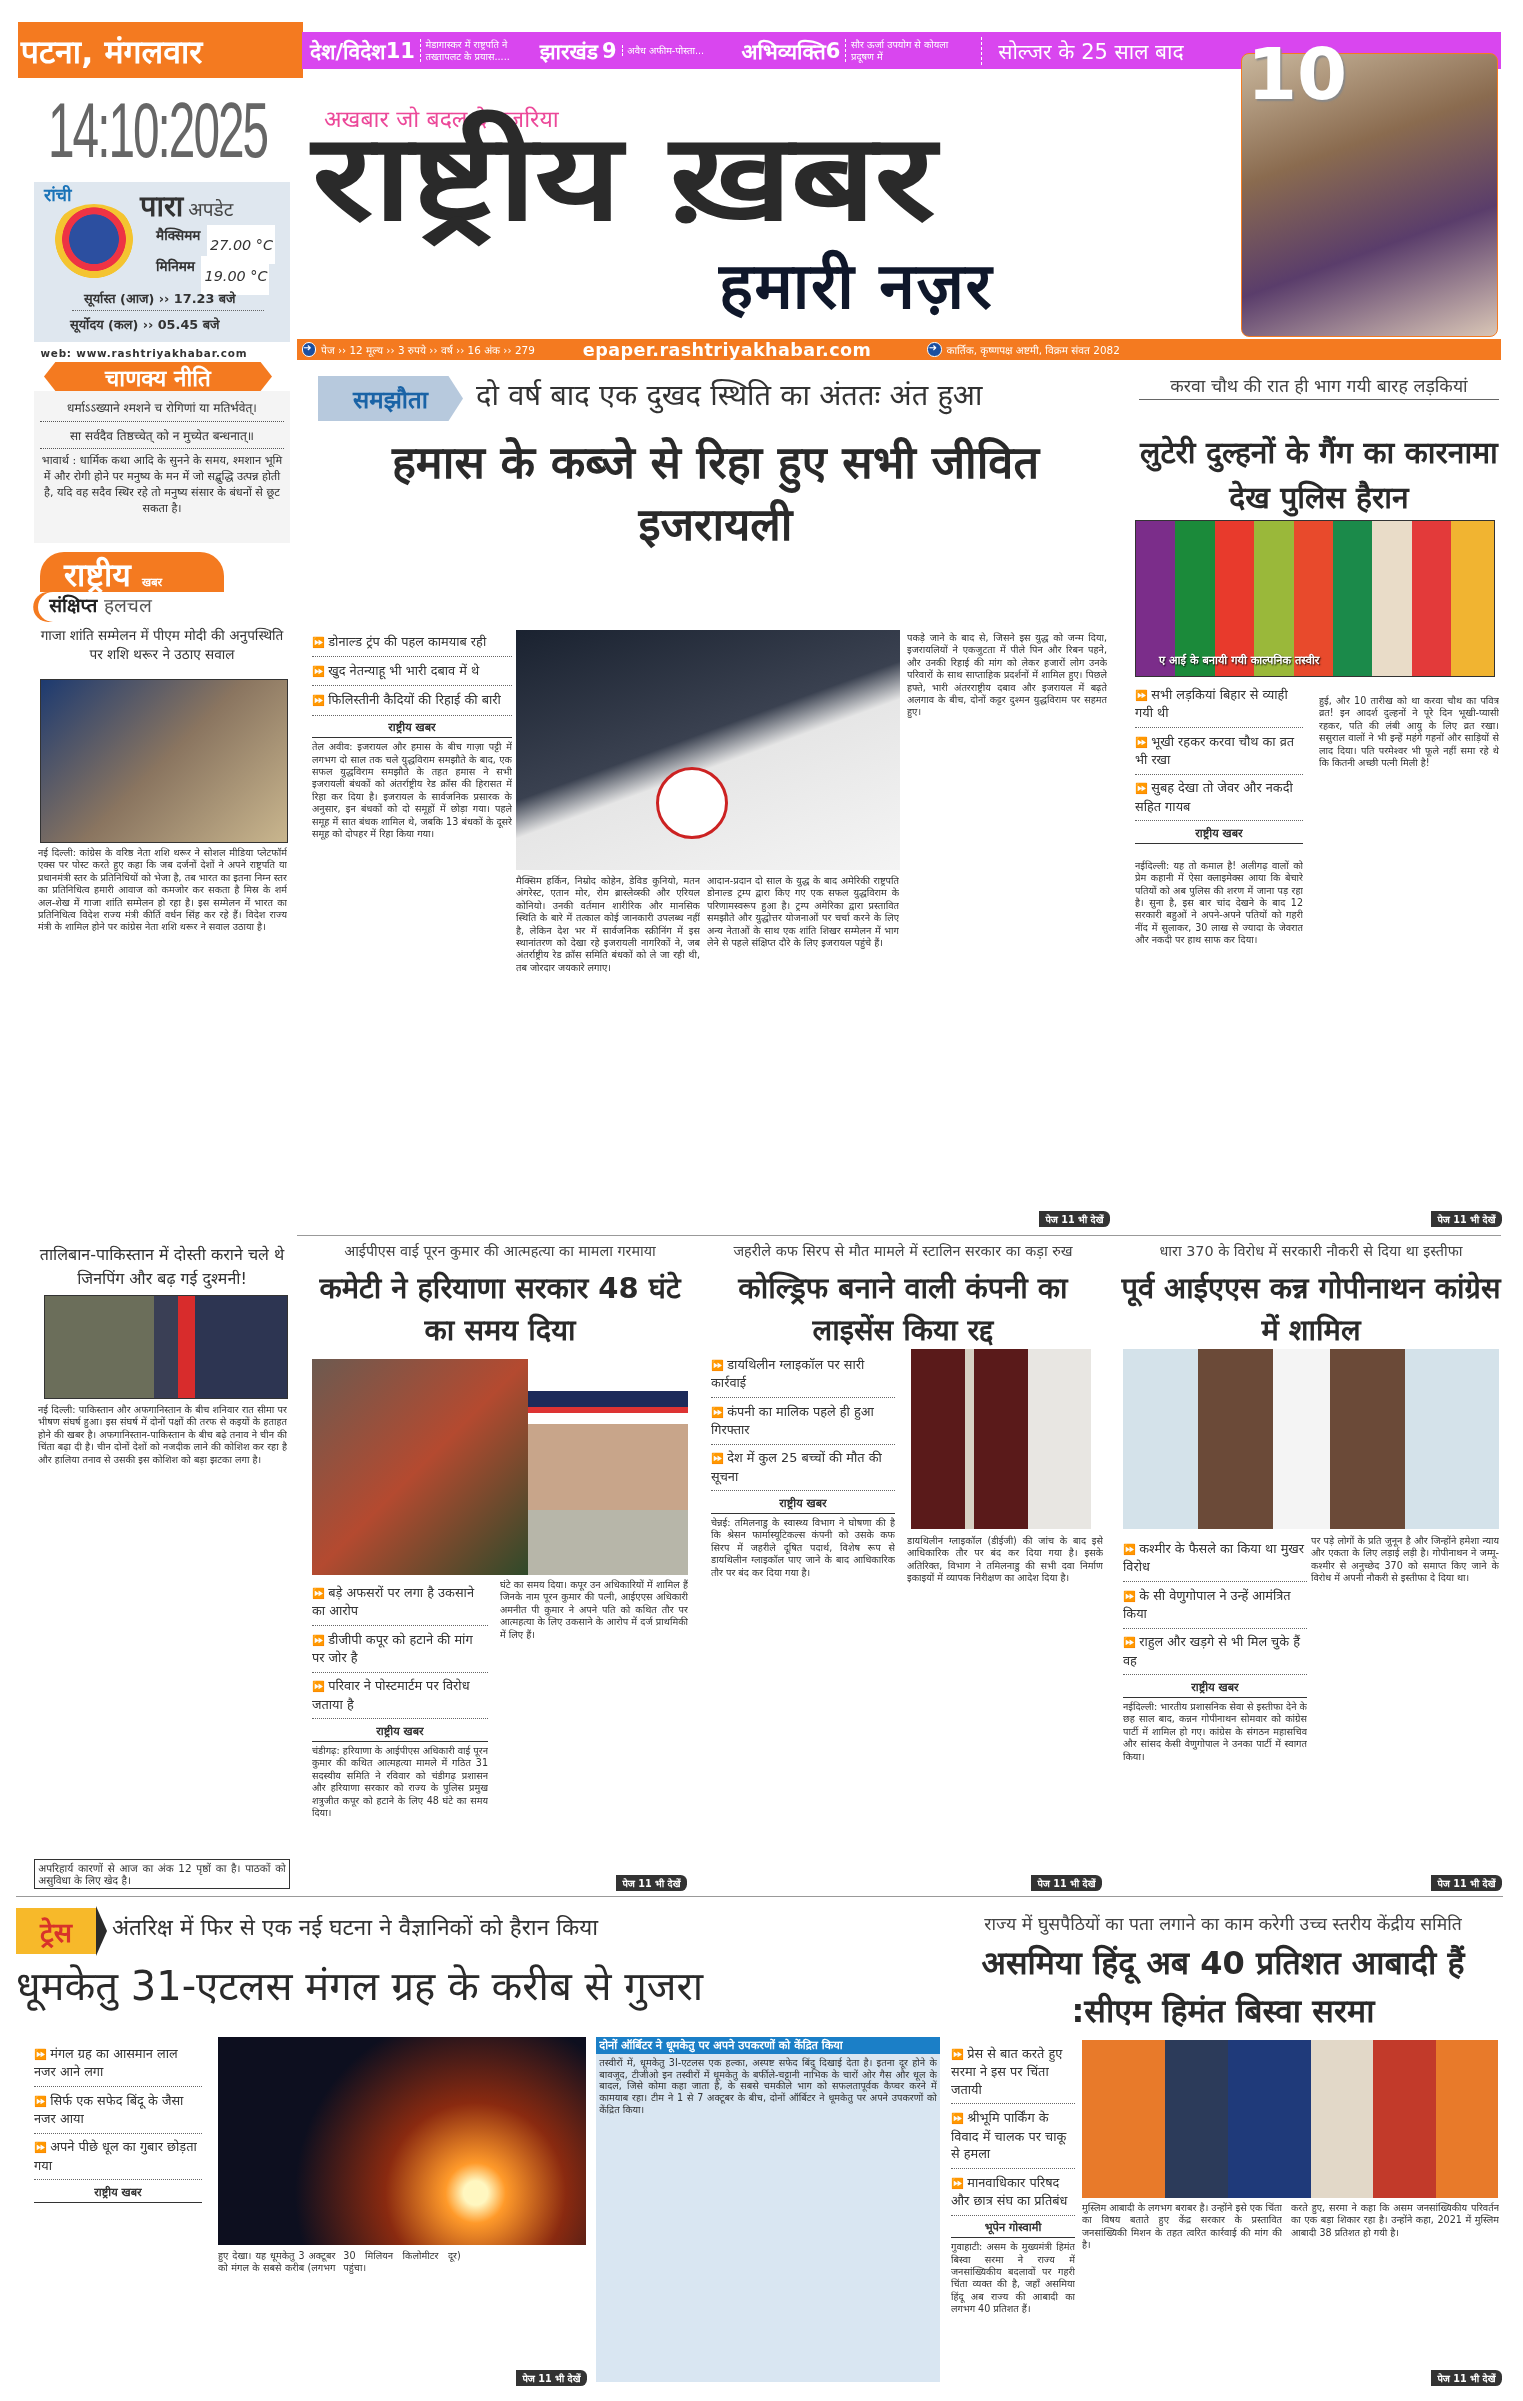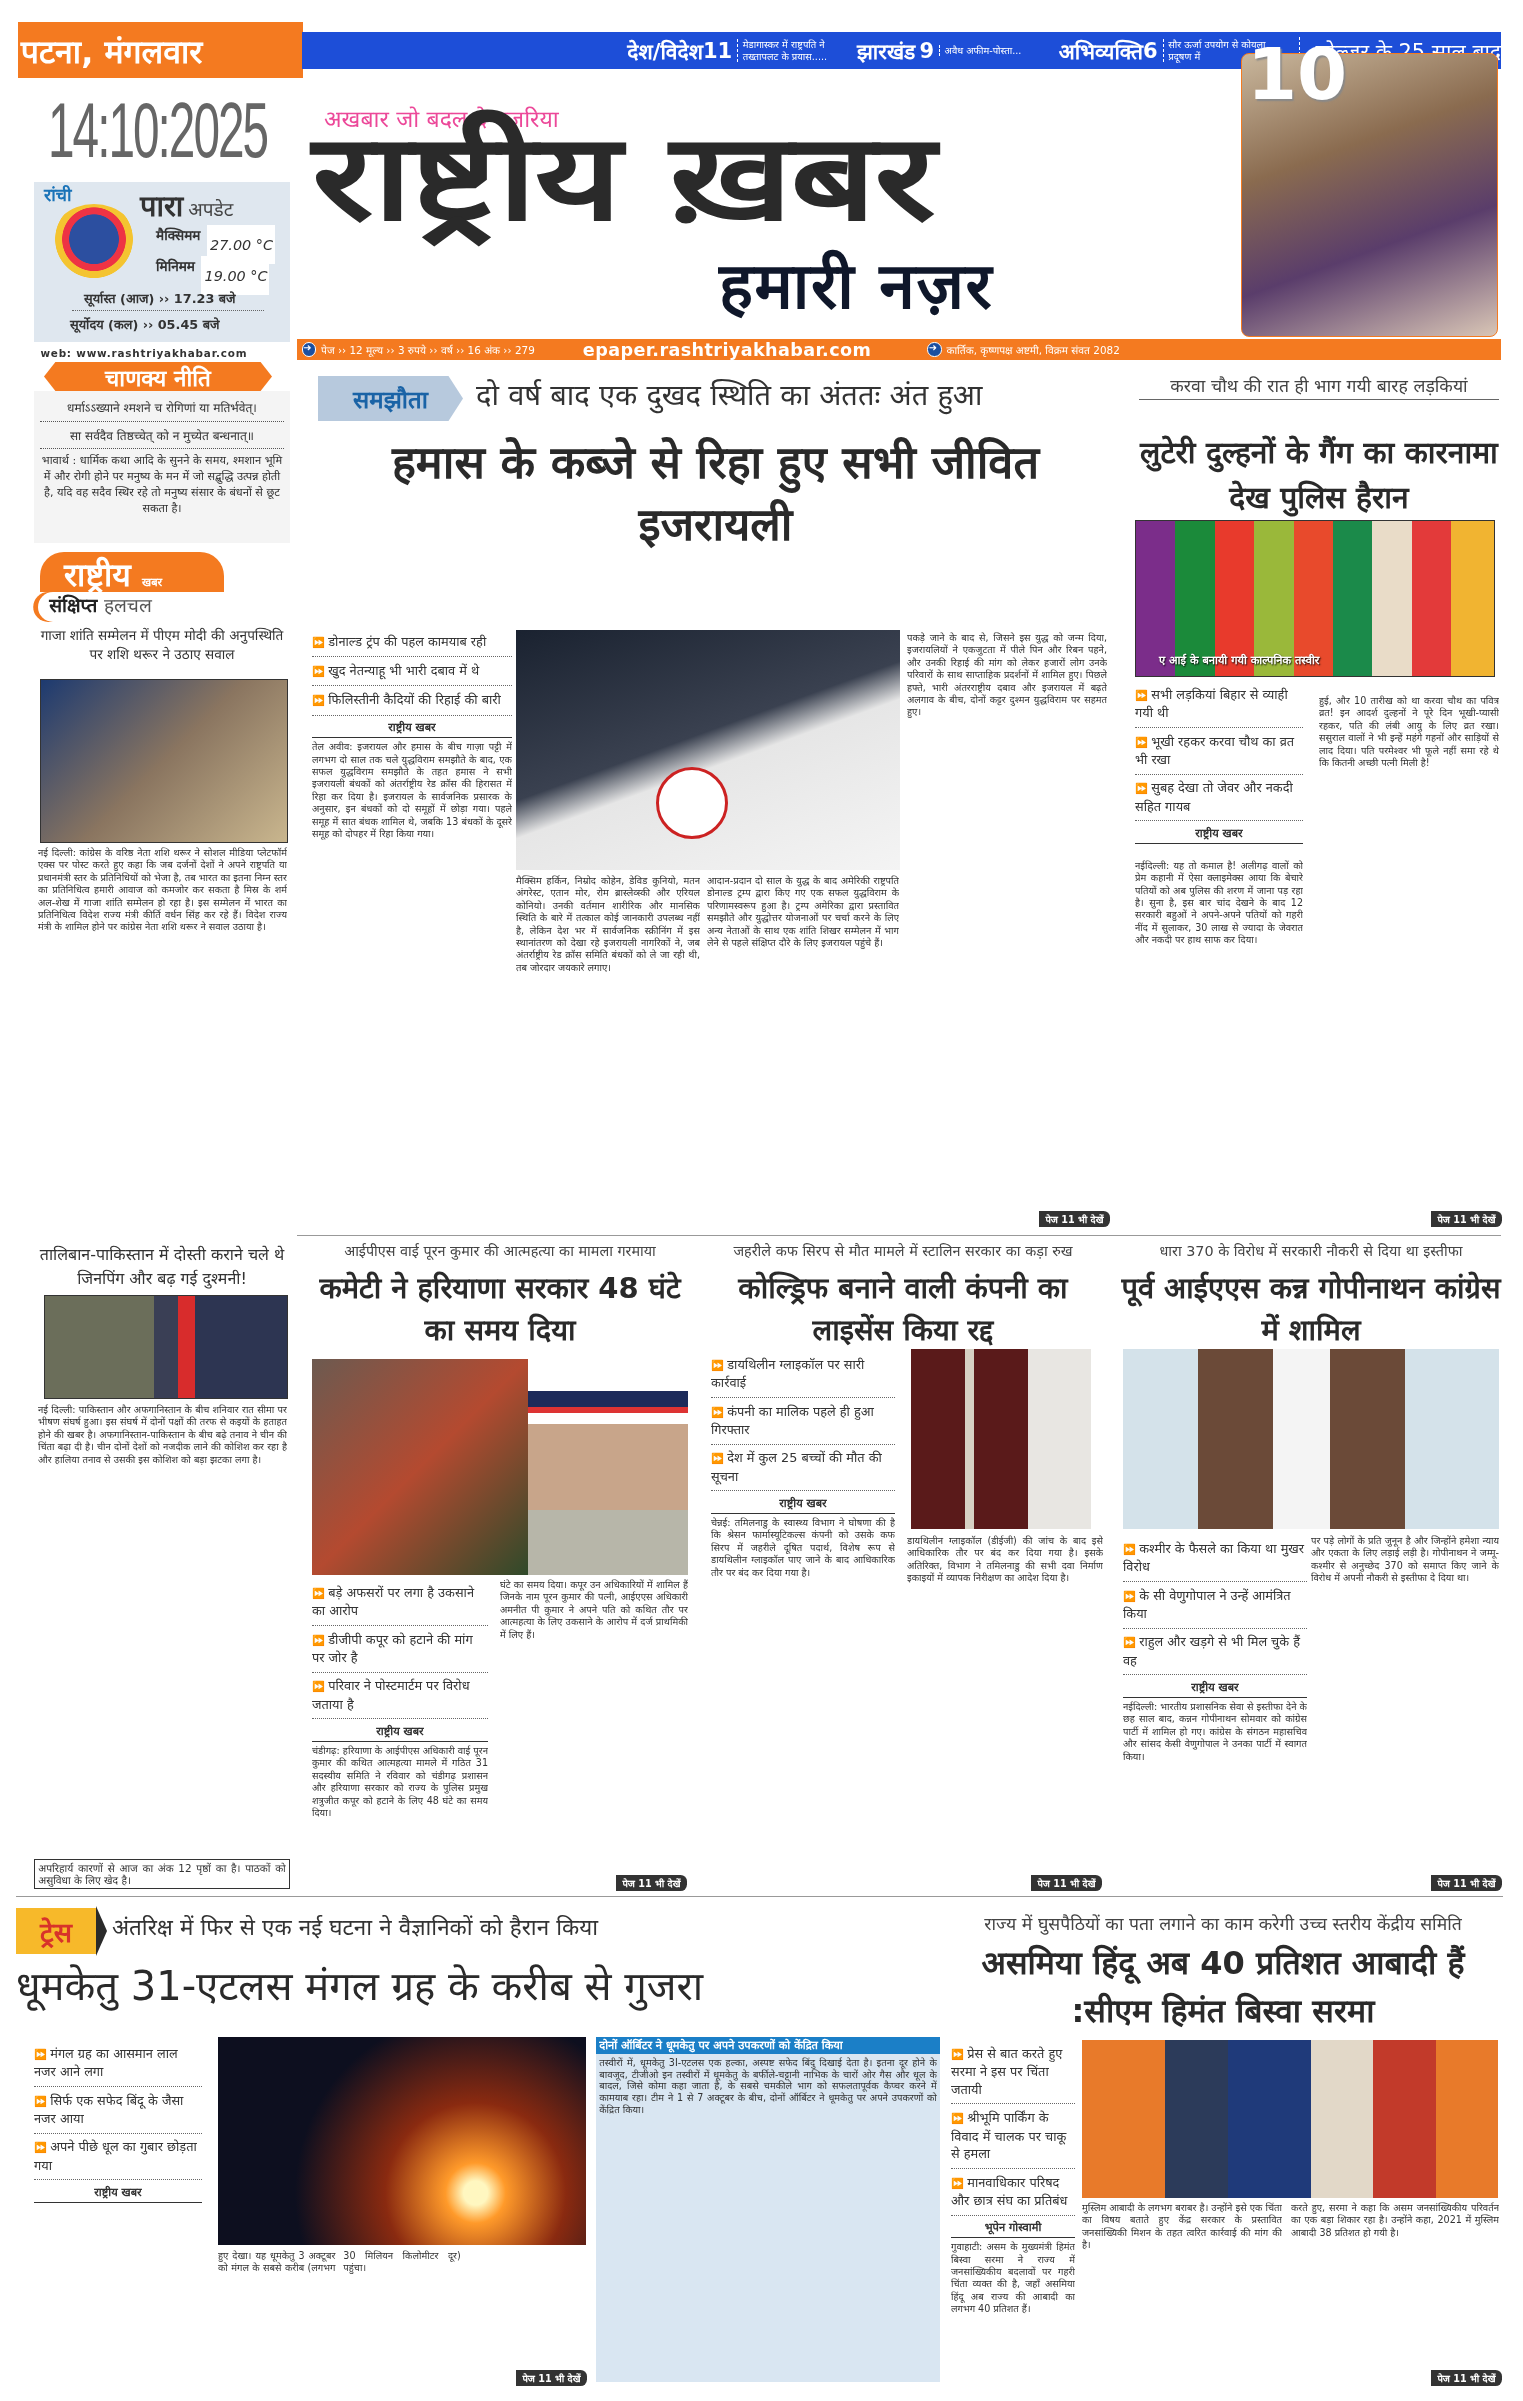--- a/index.html
+++ b/index.html
@@ -1,19 +1,19 @@
 <!DOCTYPE html>
 <html style="font-size:12.8px"><head>
 <meta charset="utf-8">
 <style>
   * { box-sizing: border-box; margin: 0; padding: 0; }
   body { width: 1524px; height: 2401px; background: #fff; font-family: "DejaVu Sans", sans-serif; color: #222; position: relative; overflow: hidden; }
   .abs { position: absolute; }
   .city-date { left: 17.6px; top: 22.4px; width: 285px; height: 56px; background: #f47a20; color: #fff; font-size: 32px; font-weight: bold; display: flex; align-items: center; padding-left: 3.2px; }
-  .strip { left: 302px; top: 32px; width: 1199px; height: 37px; background: #1d4ed8; display: flex; align-items: center; color: #fff; justify-content: flex-end; }
+  .strip { left: 302px; top: 32px; width: 1199px; height: 37px; background: #d946ef; display: flex; align-items: center; color: #fff; }
   .strip-item { display: flex; align-items: center; padding: 0 8px; height: 37px; }
   .strip-big { font-size: 21px; font-weight: bold; }
   .strip-small { font-size: 9.6px; line-height: 11.2px; border-left: 0.8px dashed #fff; padding-left: 4.8px; margin-left: 4.8px; width: 104px; }
   .strip-promo { font-size: 21px; margin-left: 24px; padding-left: 16px; border-left: 0.8px dashed #fff; }
 
   .date-big { left: 48px; top: 86px; width: 232px; height: 88px; font-size: 77px; color: #666; font-family: "Liberation Sans", sans-serif; letter-spacing: -3.2px; font-weight: 300; transform: scaleX(0.62); transform-origin: left; white-space: nowrap; }
 
   .weather { left: 34px; top: 182px; width: 256px; height: 160px; background: #dfe7ef; }
   .weather-city { left: 44px; top: 182px; color: #1a73b8; font-size: 17.6px; font-weight: bold; }
   .weather-icon { left: 48px; top: 204px; width: 92px; height: 88px; border-radius: 50%; background: radial-gradient(circle at 50% 40%, #2c4fa0 0 35%, #e34 36% 45%, #f4c430 46% 55%, transparent 56%); }

